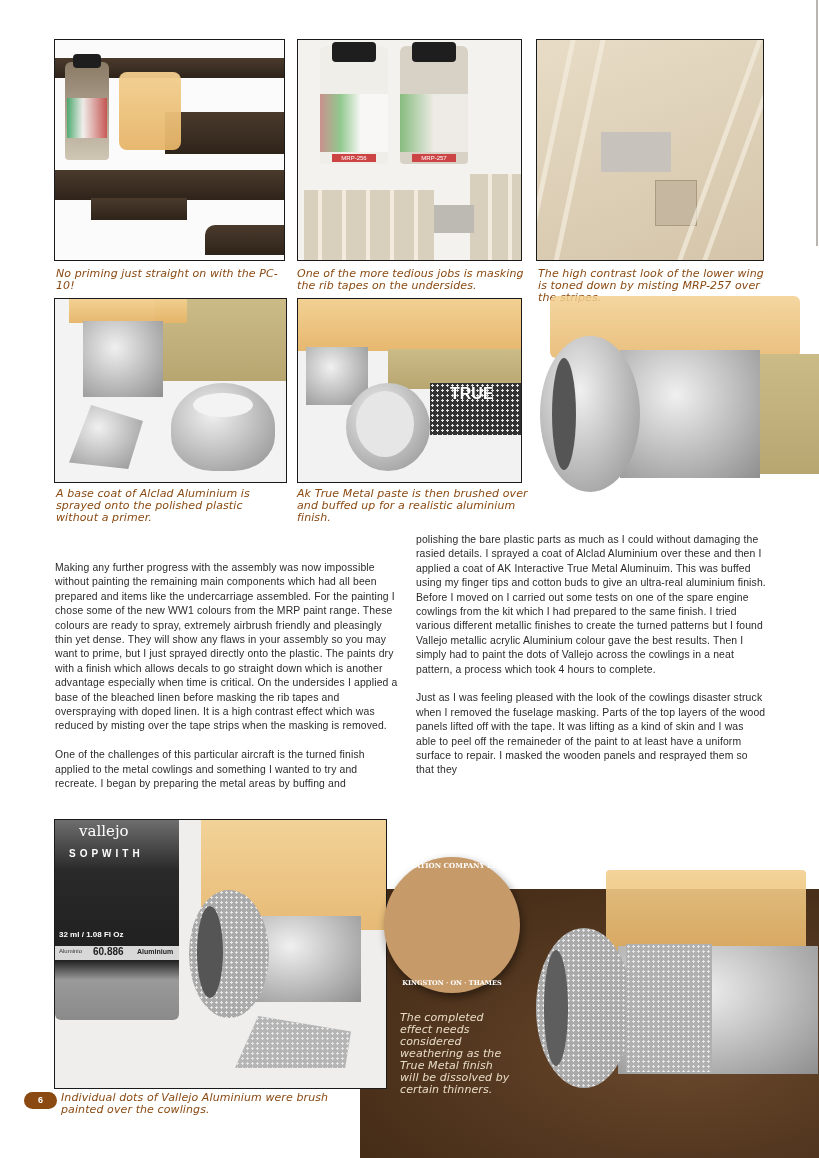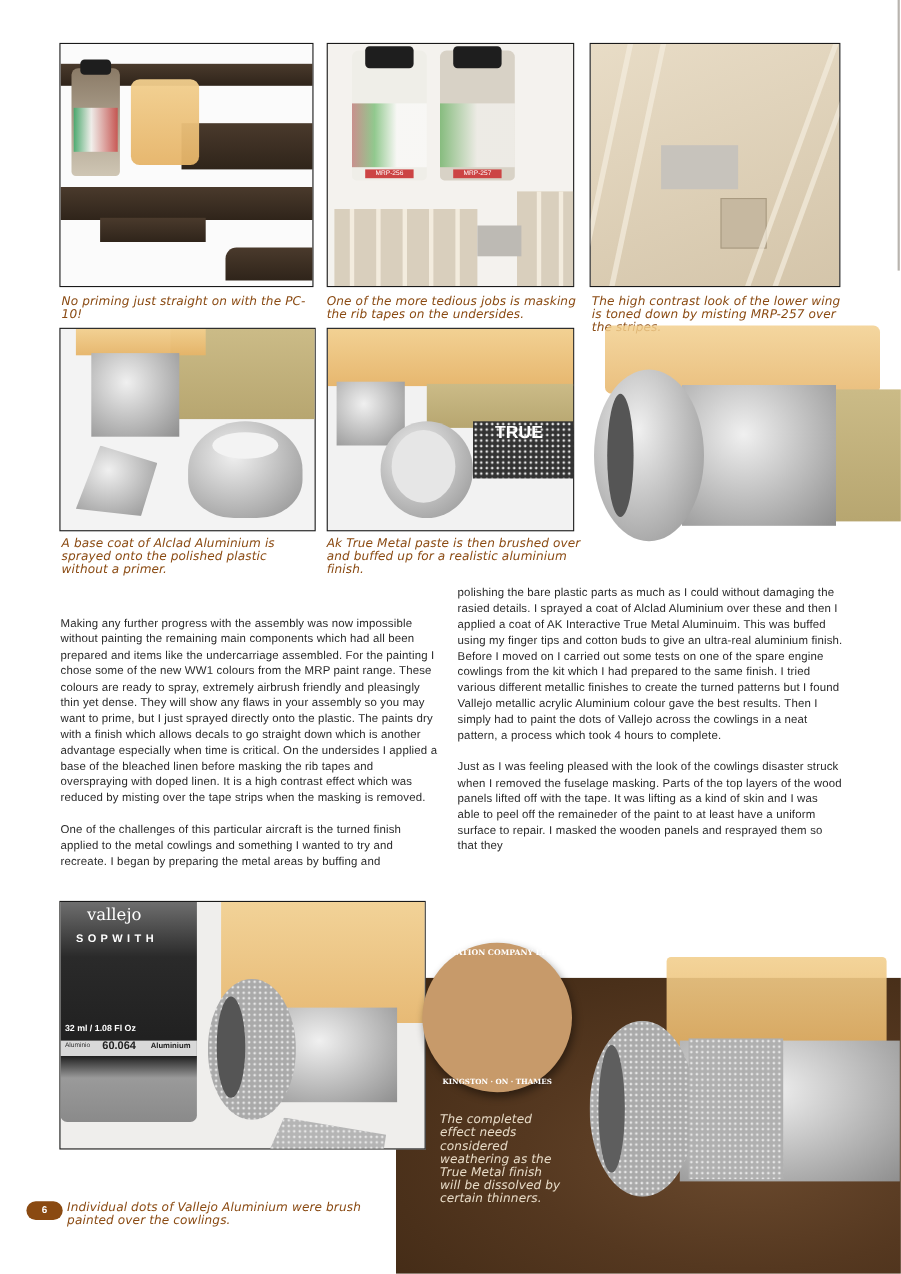--- a/index.html
+++ b/index.html
@@ -119,28 +119,28 @@
   <p>Making any further progress with the assembly was now impossible without painting the remaining main components which had all been prepared and items like the undercarriage assembled. For the painting I chose some of the new WW1 colours from the MRP paint range. These colours are ready to spray, extremely airbrush friendly and pleasingly thin yet dense. They will show any flaws in your assembly so you may want to prime, but I just sprayed directly onto the plastic. The paints dry with a finish which allows decals to go straight down which is another advantage especially when time is critical. On the undersides I applied a base of the bleached linen before masking the rib tapes and overspraying with doped linen. It is a high contrast effect which was reduced by misting over the tape strips when the masking is removed.</p>
   <p>One of the challenges of this particular aircraft is the turned finish applied to the metal cowlings and something I wanted to try and recreate. I began by preparing the metal areas by buffing and</p>
 </div>
 <div class="body-text" style="left:416px;top:533px;width:350px;">
   <p>polishing the bare plastic parts as much as I could without damaging the rasied details. I sprayed a coat of Alclad Aluminium over these and then I applied a coat of AK Interactive True Metal Aluminuim. This was buffed using my finger tips and cotton buds to give an ultra-real aluminium finish. Before I moved on I carried out some tests on one of the spare engine cowlings from the kit which I had prepared to the same finish. I tried various different metallic finishes to create the turned patterns but I found Vallejo metallic acrylic Aluminium colour gave the best results. Then I simply had to paint the dots of Vallejo across the cowlings in a neat pattern, a process which took 4 hours to complete.</p>
   <p>Just as I was feeling pleased with the look of the cowlings disaster struck when I removed the fuselage masking. Parts of the top layers of the wood panels lifted off with the tape. It was lifting as a kind of skin and I was able to peel off the remaineder of the paint to at least have a uniform surface to repair. I masked the wooden panels and resprayed them so that they</p>
 </div>
 
 <div class="brown-bg"></div>
 
-<div class="photo" style="left:54px;top:819px;width:333px;height:226px;background:#efeeec;">
+<div class="photo" style="left:54px;top:819px;width:333px;height:270px;background:#efeeec;">
   <div class="abs" style="left:0;top:0;width:124px;height:200px;background:linear-gradient(#6e6e6e,#2a2a2a 25%,#1f1f1f 70%,#9a9a9a 80%,#8a8a8a);border-radius:0 0 6px 6px;">
     <div class="abs" style="left:24px;top:2px;font-family:'DejaVu Serif',serif;font-size:15px;color:#fff;">vallejo</div>
     <div class="abs" style="left:14px;top:28px;font-size:10px;font-weight:bold;letter-spacing:4px;color:#fff;">SOPWITH</div>
     <div class="abs" style="left:4px;top:110px;font-size:8px;font-weight:bold;color:#fff;white-space:nowrap;">32 ml / 1.08 Fl Oz</div>
     <div class="abs" style="left:0;top:126px;width:124px;height:14px;background:#d8d8d8;">
       <span class="abs" style="left:4px;top:2px;font-size:6px;color:#333;">Aluminio</span>
-      <span class="abs" style="left:38px;top:0;font-size:10px;font-weight:bold;color:#222;">60.064</span>
+      <span class="abs" style="left:38px;top:0;font-size:10px;font-weight:bold;color:#222;">60.886</span>
       <span class="abs" style="left:82px;top:2px;font-size:7px;font-weight:bold;color:#222;">Aluminium</span>
     </div>
   </div>
   <div class="tape abs" style="left:146px;top:0;width:187px;height:110px;opacity:0.9;"></div>
   <div class="silver abs" style="left:188px;top:96px;width:118px;height:86px;"></div>
   <div class="silver dots abs" style="left:134px;top:70px;width:80px;height:128px;border-radius:50%;background-color:#aaa;">
     <div class="abs" style="left:8px;top:16px;width:26px;height:92px;border-radius:50%;background:#555;"></div>
   </div>
   <div class="silver dots abs" style="left:180px;top:196px;width:116px;height:52px;background-color:#b5b5b5;clip-path:polygon(20% 0,100% 30%,95% 100%,0 100%);"></div>
 </div>

